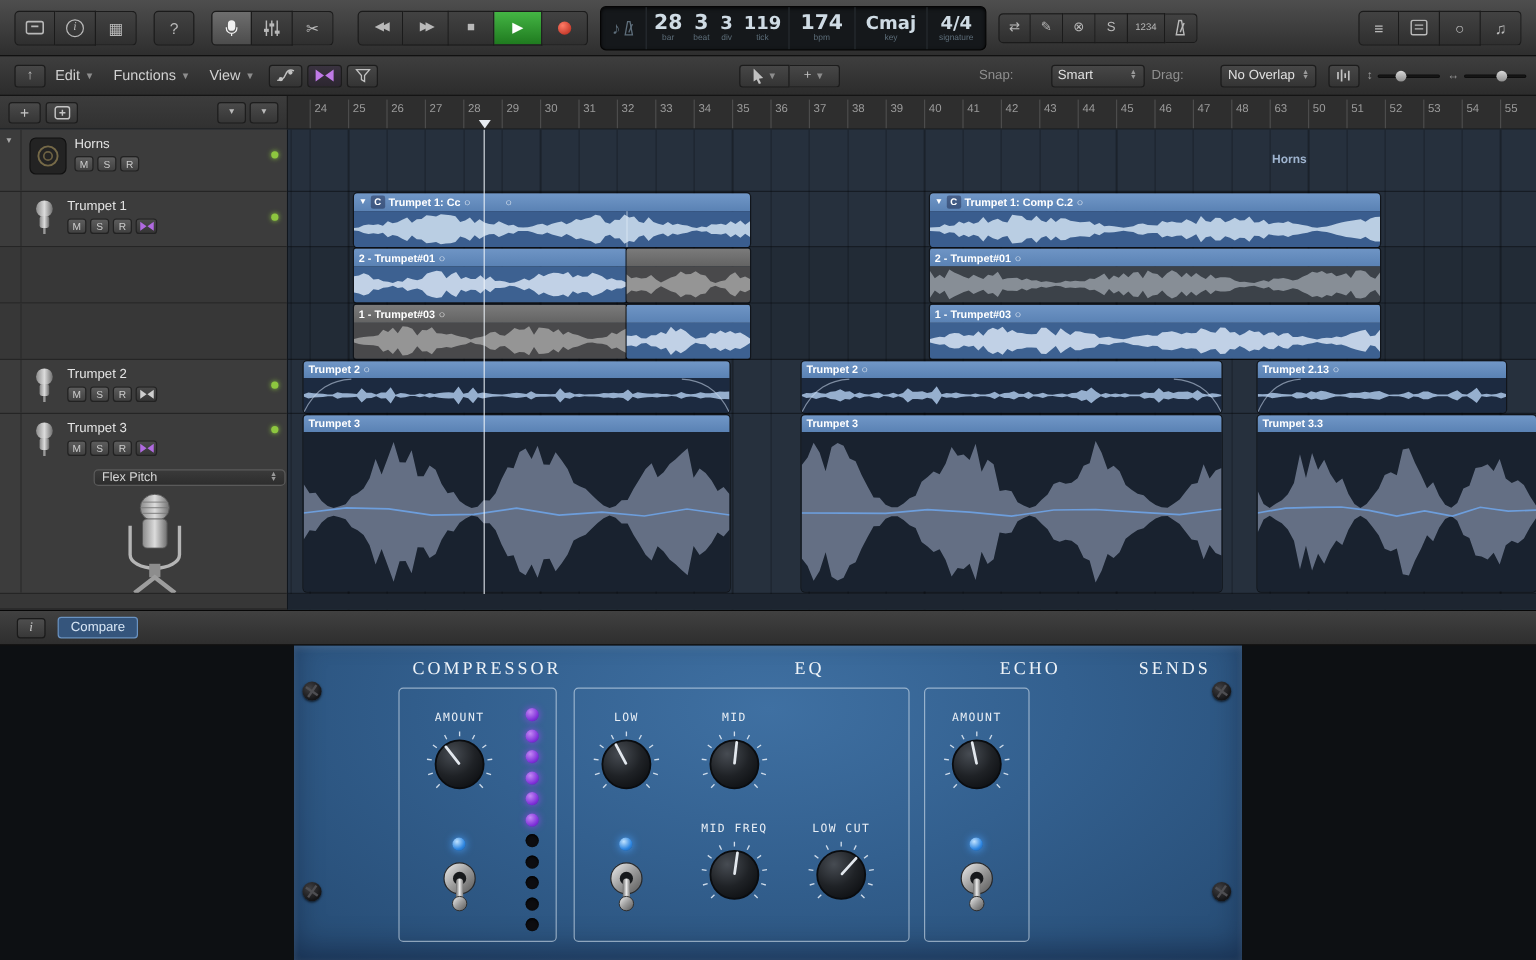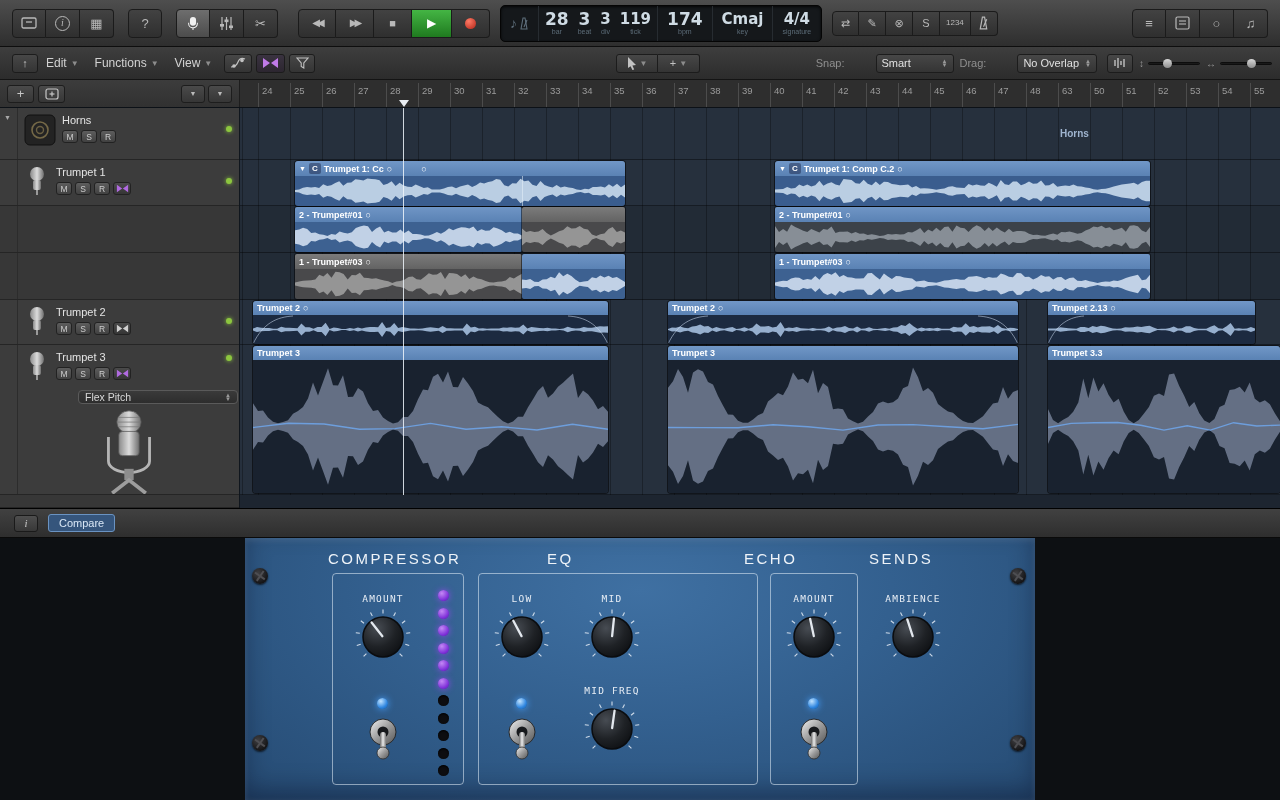--- a/index.html
+++ b/index.html
@@ -138,22 +138,22 @@
     border-bottom:1px solid #0a0a0a;display:flex;align-items:center;padding:0 14px;gap:10px;}
   .ibtn{width:24px;height:17px;background:linear-gradient(#4e4e4e,#383838);border:1px solid #1a1a1a;
     border-radius:3px;color:#c9c9c9;display:flex;align-items:center;justify-content:center;
     font-size:11px;font-style:italic;font-family:"Liberation Serif",serif;}
   .compare-btn{height:18px;padding:0 10px;background:#35557c;border:1px solid #6a93c2;border-radius:3px;
     color:#d9e7f6;font-size:11px;display:flex;align-items:center;}
   #plugin-area{height:262px;background:#0d1013;position:relative;}
   #plugin-panel{position:absolute;left:245px;top:0;width:790px;height:262px;
     background:radial-gradient(ellipse at 50% 20%,#3f70a2 0%,#33608f 45%,#264b73 100%);
     box-shadow:inset 0 2px 6px rgba(255,255,255,0.12), inset 0 -10px 24px rgba(0,0,20,0.35);}
-  .ptitle{position:absolute;top:12px;width:140px;text-align:left;color:#eef3f8;
-    font-family:Liberation Sans, sans-serif;font-size:15px;letter-spacing:2.5px;}
+  .ptitle{position:absolute;top:12px;width:140px;text-align:right;color:#eef3f8;
+    font-family:Liberation Serif, serif;font-size:15px;letter-spacing:2.5px;}
   .pbox{position:absolute;top:35px;height:212px;border:1px solid rgba(230,240,250,0.55);border-radius:4px;}
   .knob{position:absolute;width:90px;text-align:center;}
   .knob-label{font-size:9.5px;letter-spacing:1.2px;color:#e8eef5;font-family:"DejaVu Sans Mono",monospace;
     height:12px;line-height:12px;}
   .knob-body{width:58px;height:58px;margin:3px auto 0;}
   #led-meter{position:absolute;left:192px;top:52px;width:12px;}
   .led-dot{width:11px;height:11px;border-radius:50%;margin:0 auto 6.5px;background:#0d0d10;
     box-shadow:inset 0 1px 2px #000;}
   .led-dot.lit{background:radial-gradient(circle at 35% 30%,#c388f5,#7d2fd8 65%,#5a1aa8);
     box-shadow:0 0 6px rgba(150,70,240,0.9);}
@@ -924,60 +924,60 @@
               <line x1="48.0" y1="15.2" x2="51.2" y2="12.8" stroke="rgba(235,242,250,0.85)" stroke-width="1.1"></line>
               <line x1="52.2" y1="25.3" x2="56.2" y2="24.7" stroke="rgba(235,242,250,0.85)" stroke-width="1.1"></line>
               <line x1="51.3" y1="36.3" x2="55.2" y2="37.5" stroke="rgba(235,242,250,0.85)" stroke-width="1.1"></line>
               <line x1="45.6" y1="45.6" x2="48.4" y2="48.4" stroke="rgba(235,242,250,0.85)" stroke-width="1.1"></line>
               <circle cx="29" cy="29" r="20" fill="url(#knobg)" stroke="#0a0c0f" stroke-width="1.5"></circle>
               <g transform="rotate(8 29 29)">
                 <line x1="29" y1="28" x2="29" y2="10.5" stroke="#e3e8ee" stroke-width="2.3" stroke-linecap="round"></line>
               </g>
             </svg></div>
       </div>
+      <div class="knob" style="left:411px;top:147px">
+        <div class="knob-label">LOW CUT</div>
+          <div class="knob-body"><svg width="58" height="58">
+              <line x1="12.4" y1="45.6" x2="9.6" y2="48.4" stroke="rgba(235,242,250,0.85)" stroke-width="1.1"></line>
+              <line x1="6.7" y1="36.3" x2="2.8" y2="37.5" stroke="rgba(235,242,250,0.85)" stroke-width="1.1"></line>
+              <line x1="5.8" y1="25.3" x2="1.8" y2="24.7" stroke="rgba(235,242,250,0.85)" stroke-width="1.1"></line>
+              <line x1="10.0" y1="15.2" x2="6.8" y2="12.8" stroke="rgba(235,242,250,0.85)" stroke-width="1.1"></line>
+              <line x1="18.3" y1="8.1" x2="16.5" y2="4.5" stroke="rgba(235,242,250,0.85)" stroke-width="1.1"></line>
+              <line x1="29.0" y1="5.5" x2="29.0" y2="1.5" stroke="rgba(235,242,250,0.85)" stroke-width="1.1"></line>
+              <line x1="39.7" y1="8.1" x2="41.5" y2="4.5" stroke="rgba(235,242,250,0.85)" stroke-width="1.1"></line>
+              <line x1="48.0" y1="15.2" x2="51.2" y2="12.8" stroke="rgba(235,242,250,0.85)" stroke-width="1.1"></line>
+              <line x1="52.2" y1="25.3" x2="56.2" y2="24.7" stroke="rgba(235,242,250,0.85)" stroke-width="1.1"></line>
+              <line x1="51.3" y1="36.3" x2="55.2" y2="37.5" stroke="rgba(235,242,250,0.85)" stroke-width="1.1"></line>
+              <line x1="45.6" y1="45.6" x2="48.4" y2="48.4" stroke="rgba(235,242,250,0.85)" stroke-width="1.1"></line>
+              <circle cx="29" cy="29" r="20" fill="url(#knobg)" stroke="#0a0c0f" stroke-width="1.5"></circle>
+              <g transform="rotate(42 29 29)">
+                <line x1="29" y1="28" x2="29" y2="10.5" stroke="#e3e8ee" stroke-width="2.3" stroke-linecap="round"></line>
+              </g>
+            </svg></div>
+      </div>
       <div class="knob" style="left:524px;top:55px">
         <div class="knob-label">AMOUNT</div>
           <div class="knob-body"><svg width="58" height="58">
               <line x1="12.4" y1="45.6" x2="9.6" y2="48.4" stroke="rgba(235,242,250,0.85)" stroke-width="1.1"></line>
               <line x1="6.7" y1="36.3" x2="2.8" y2="37.5" stroke="rgba(235,242,250,0.85)" stroke-width="1.1"></line>
               <line x1="5.8" y1="25.3" x2="1.8" y2="24.7" stroke="rgba(235,242,250,0.85)" stroke-width="1.1"></line>
               <line x1="10.0" y1="15.2" x2="6.8" y2="12.8" stroke="rgba(235,242,250,0.85)" stroke-width="1.1"></line>
               <line x1="18.3" y1="8.1" x2="16.5" y2="4.5" stroke="rgba(235,242,250,0.85)" stroke-width="1.1"></line>
               <line x1="29.0" y1="5.5" x2="29.0" y2="1.5" stroke="rgba(235,242,250,0.85)" stroke-width="1.1"></line>
               <line x1="39.7" y1="8.1" x2="41.5" y2="4.5" stroke="rgba(235,242,250,0.85)" stroke-width="1.1"></line>
               <line x1="48.0" y1="15.2" x2="51.2" y2="12.8" stroke="rgba(235,242,250,0.85)" stroke-width="1.1"></line>
               <line x1="52.2" y1="25.3" x2="56.2" y2="24.7" stroke="rgba(235,242,250,0.85)" stroke-width="1.1"></line>
               <line x1="51.3" y1="36.3" x2="55.2" y2="37.5" stroke="rgba(235,242,250,0.85)" stroke-width="1.1"></line>
               <line x1="45.6" y1="45.6" x2="48.4" y2="48.4" stroke="rgba(235,242,250,0.85)" stroke-width="1.1"></line>
               <circle cx="29" cy="29" r="20" fill="url(#knobg)" stroke="#0a0c0f" stroke-width="1.5"></circle>
               <g transform="rotate(-12 29 29)">
                 <line x1="29" y1="28" x2="29" y2="10.5" stroke="#e3e8ee" stroke-width="2.3" stroke-linecap="round"></line>
               </g>
             </svg></div>
       </div>
-      <div class="knob" style="left:623px;top:55px">
-        <div class="knob-label">AMBIENCE</div>
-          <div class="knob-body"><svg width="58" height="58">
-              <line x1="12.4" y1="45.6" x2="9.6" y2="48.4" stroke="rgba(235,242,250,0.85)" stroke-width="1.1"></line>
-              <line x1="6.7" y1="36.3" x2="2.8" y2="37.5" stroke="rgba(235,242,250,0.85)" stroke-width="1.1"></line>
-              <line x1="5.8" y1="25.3" x2="1.8" y2="24.7" stroke="rgba(235,242,250,0.85)" stroke-width="1.1"></line>
-              <line x1="10.0" y1="15.2" x2="6.8" y2="12.8" stroke="rgba(235,242,250,0.85)" stroke-width="1.1"></line>
-              <line x1="18.3" y1="8.1" x2="16.5" y2="4.5" stroke="rgba(235,242,250,0.85)" stroke-width="1.1"></line>
-              <line x1="29.0" y1="5.5" x2="29.0" y2="1.5" stroke="rgba(235,242,250,0.85)" stroke-width="1.1"></line>
-              <line x1="39.7" y1="8.1" x2="41.5" y2="4.5" stroke="rgba(235,242,250,0.85)" stroke-width="1.1"></line>
-              <line x1="48.0" y1="15.2" x2="51.2" y2="12.8" stroke="rgba(235,242,250,0.85)" stroke-width="1.1"></line>
-              <line x1="52.2" y1="25.3" x2="56.2" y2="24.7" stroke="rgba(235,242,250,0.85)" stroke-width="1.1"></line>
-              <line x1="51.3" y1="36.3" x2="55.2" y2="37.5" stroke="rgba(235,242,250,0.85)" stroke-width="1.1"></line>
-              <line x1="45.6" y1="45.6" x2="48.4" y2="48.4" stroke="rgba(235,242,250,0.85)" stroke-width="1.1"></line>
-              <circle cx="29" cy="29" r="20" fill="url(#knobg)" stroke="#0a0c0f" stroke-width="1.5"></circle>
-              <g transform="rotate(-18 29 29)">
-                <line x1="29" y1="28" x2="29" y2="10.5" stroke="#e3e8ee" stroke-width="2.3" stroke-linecap="round"></line>
-              </g>
-            </svg></div>
-      </div>
 
       <div id="led-meter">
           <div class="led-dot lit"></div>
           <div class="led-dot lit"></div>
           <div class="led-dot lit"></div>
           <div class="led-dot lit"></div>
           <div class="led-dot lit"></div>
           <div class="led-dot lit"></div>
           <div class="led-dot"></div>
           <div class="led-dot"></div>

